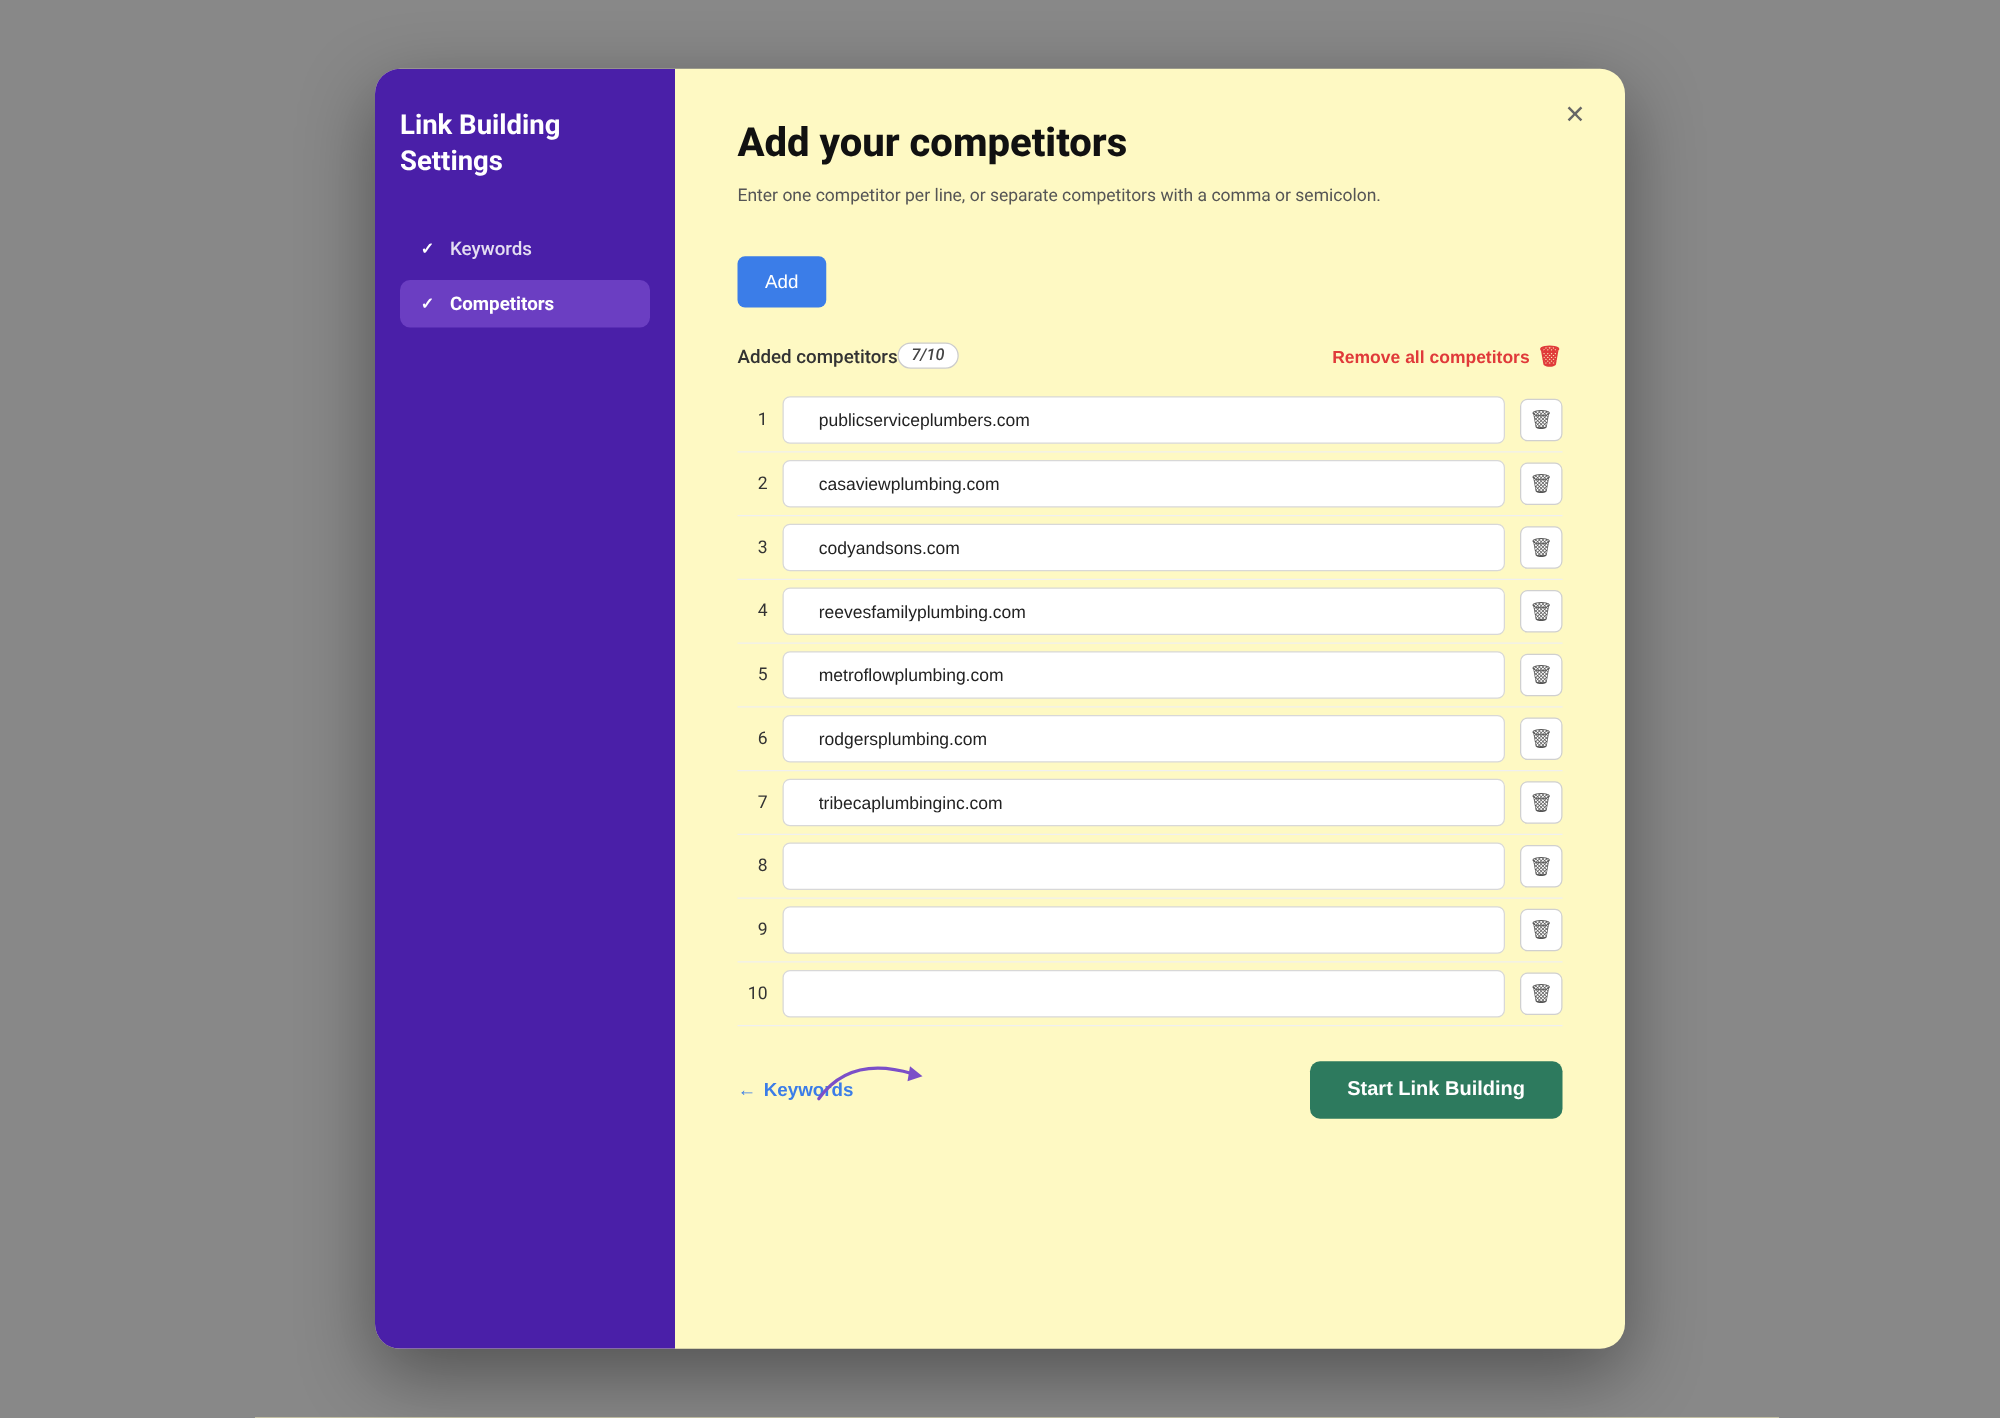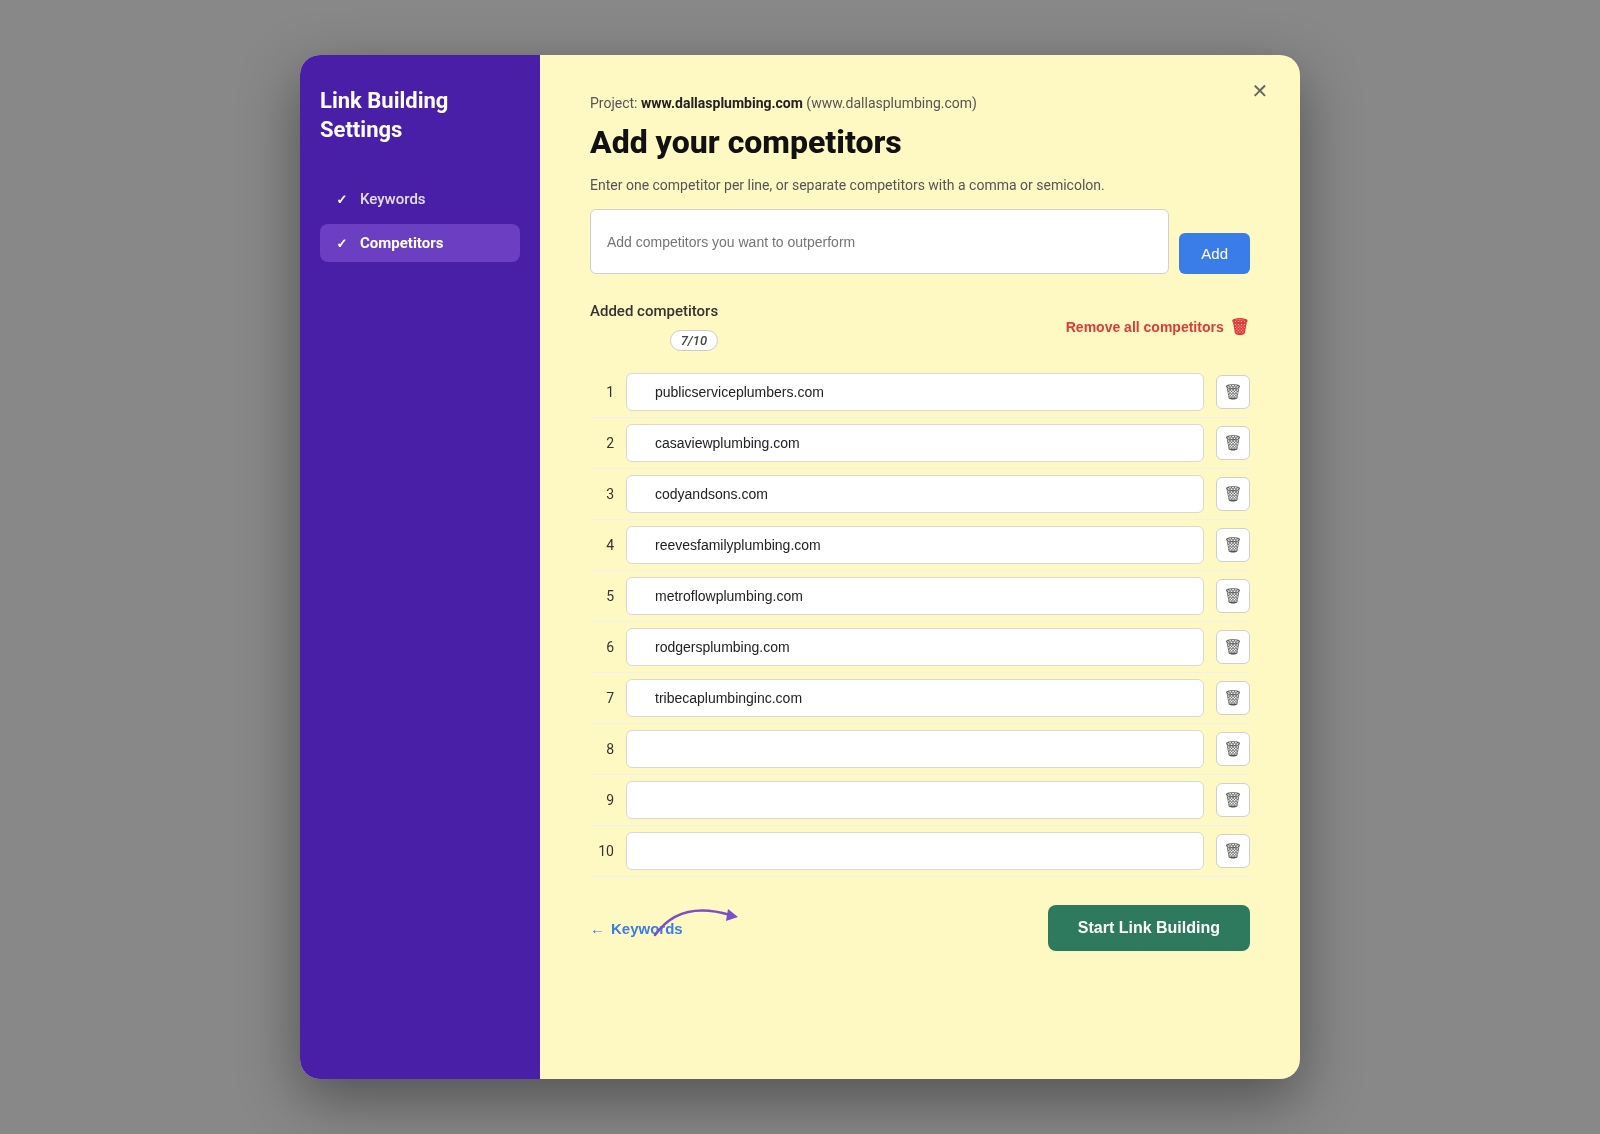--- a/index.html
+++ b/index.html
@@ -135,26 +135,24 @@
       margin-top: 24px;
     }
     .added-header {
       display: flex;
       align-items: center;
       justify-content: space-between;
       margin-bottom: 16px;
     }
     .added-label {
       display: flex;
-      align-items: flex-end;
-      gap: 10px;
+      align-items: center;
       font-size: 15px;
       color: #333;
       font-weight: 500;
-      flex-direction: column;
     }
     .count-badge {
       background: #fff;
       border: 1.5px solid #ccc;
       border-radius: 20px;
       padding: 2px 10px;
       font-size: 13px;
       color: #444;
       font-style: italic;
     }
@@ -273,31 +271,25 @@
         <span>Competitors</span>
       </div>
     </nav>
   </div>
 
   <div class="main-content">
     <button class="close-btn">
       <span>✕</span>
     </button>
 
-    <div class="project-label">
-      <span>Project:</span>
-      <strong>www.dallasplumbing.com</strong>
-      <span>(www.dallasplumbing.com)</span>
-    </div>
 
     <h1 class="page-title">Add your competitors</h1>
     <p class="subtitle">Enter one competitor per line, or separate competitors with a comma or semicolon.</p>
 
     <div class="input-row">
-      <input class="competitor-input" type="text" placeholder="Add competitors you want to outperform" style="">
       <button class="add-btn">Add</button>
     </div>
 
     <div class="added-header">
       <div class="added-label">
         <span>Added competitors</span>
         <span class="count-badge">7/10</span>
       </div>
       <button class="remove-all">
         <span>Remove all competitors</span>

